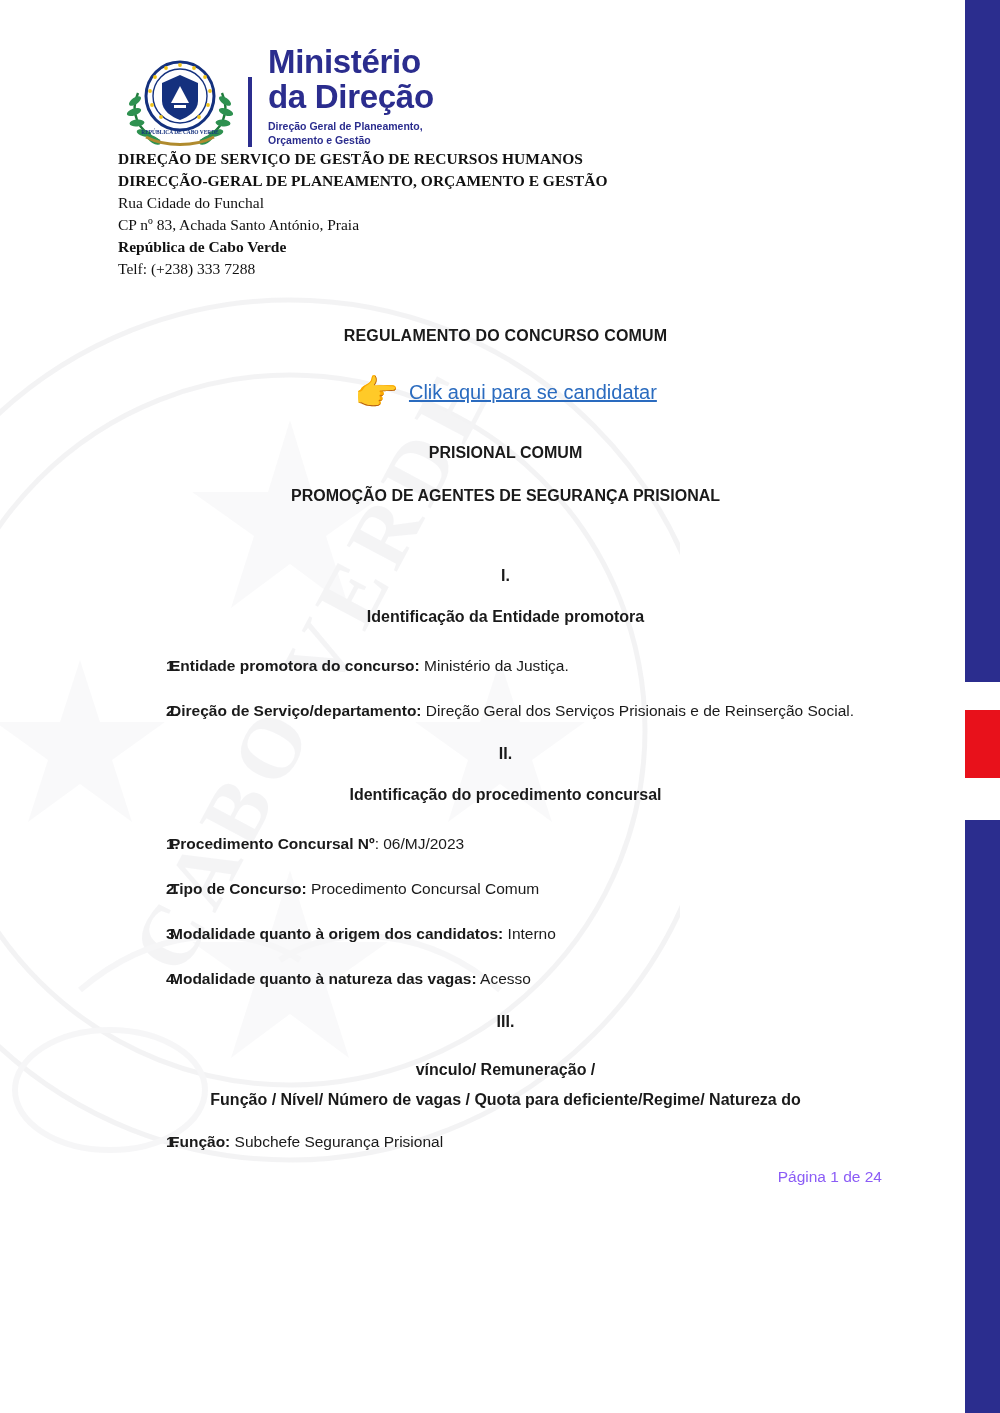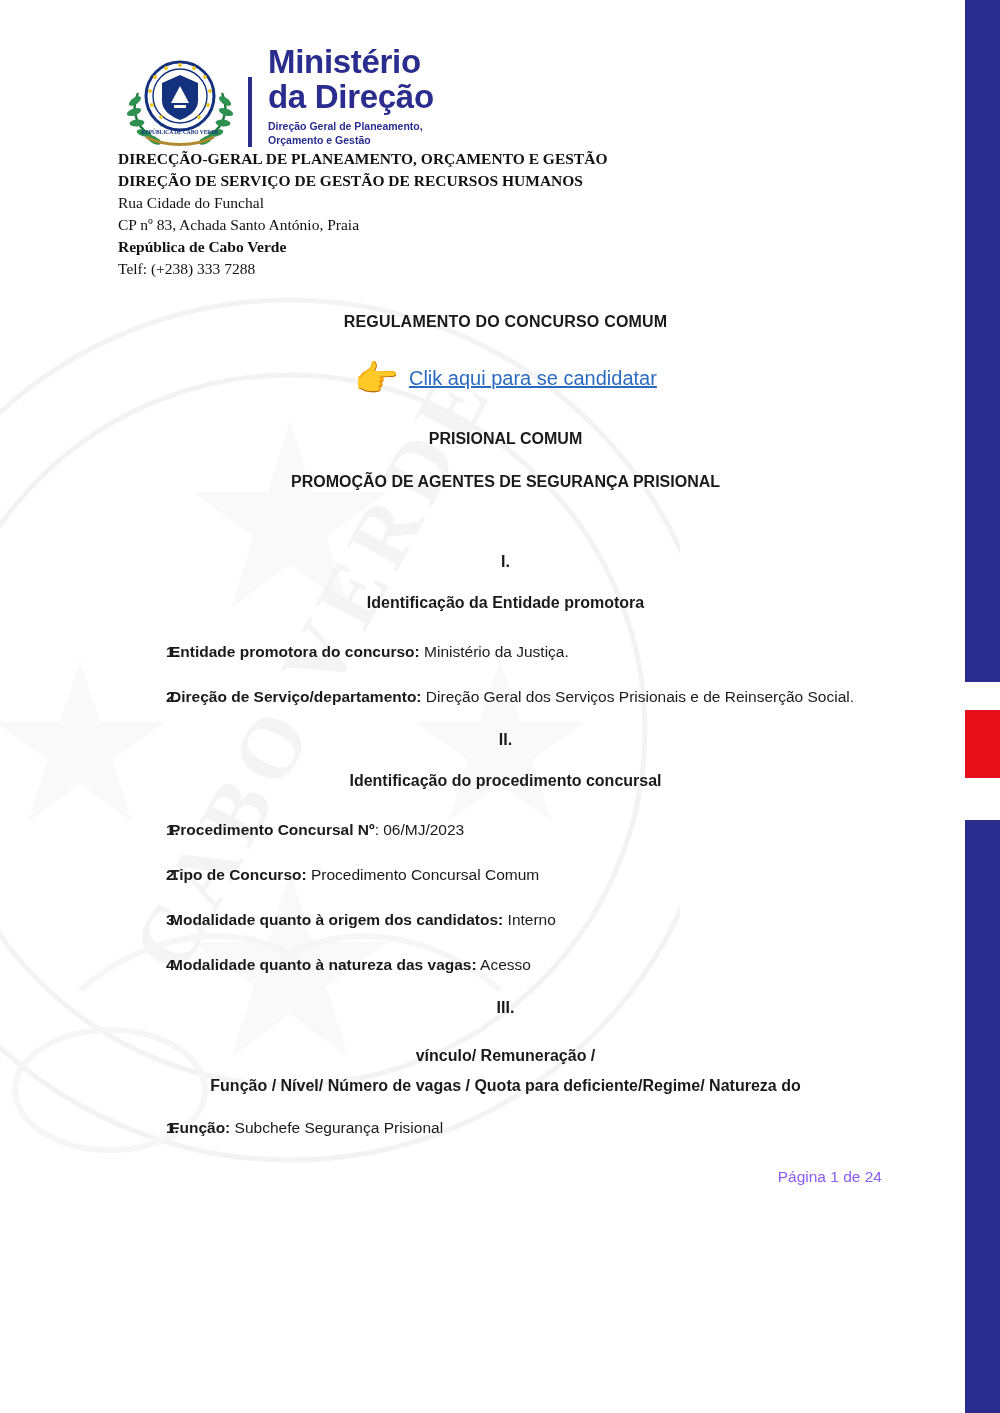--- a/index.html
+++ b/index.html
@@ -92,21 +92,21 @@
     font-size: 15.5px;
     line-height: 1.42;
     color: #111111;
   }
   .address .b { font-weight: bold; }
 
   
   .doc-body {
     position: absolute;
     left: 118px;
-    top: 310px;
+    top: 324px;
     width: 775px;
     font-size: 15.5px;
     line-height: 1.55;
     color: #1a1a1a;
   }
   .title-main {
     text-align: center;
     font-weight: bold;
     font-size: 16px;
     letter-spacing: 0.2px;
@@ -257,22 +257,22 @@
       <div class="ministry-line1">Ministério</div>
       <div class="ministry-line2">da Direção</div>
       <div class="ministry-sub">
         <div>Direção Geral de Planeamento,</div>
         <div>Orçamento e Gestão</div>
       </div>
     </div>
   </div>
 
   <div class="address">
+    <div class="b">DIREÇÃO DE SERVIÇO DE GESTÃO DE RECURSOS HUMANOS</div>
     <div class="b">DIRECÇÃO-GERAL DE PLANEAMENTO, ORÇAMENTO E GESTÃO</div>
-    <div class="b">DIREÇÃO DE SERVIÇO DE GESTÃO DE RECURSOS HUMANOS</div>
     <div>Rua Cidade do Funchal</div>
     <div>CP nº 83, Achada Santo António, Praia</div>
     <div class="b">República de Cabo Verde</div>
     <div>Telf: (+238) 333 7288</div>
   </div>
 
   <div class="doc-body">
 
     <div class="title-main">REGULAMENTO DO CONCURSO COMUM</div>
 

